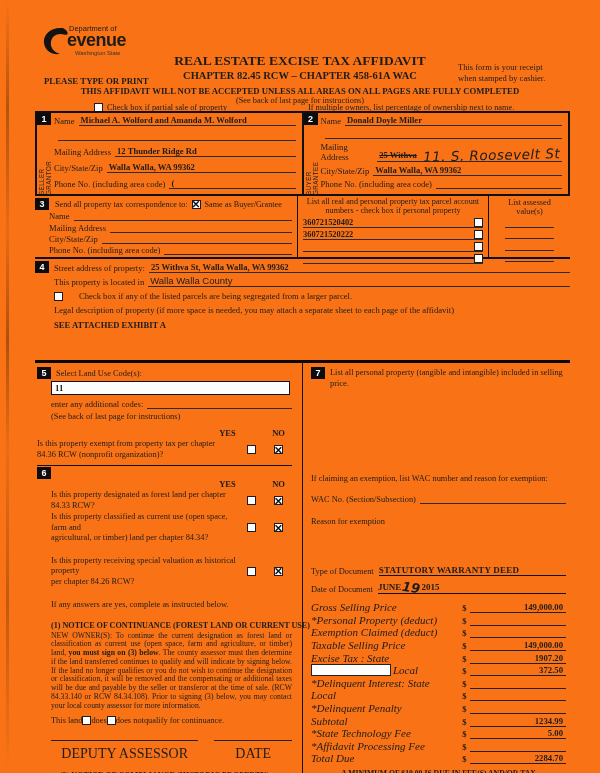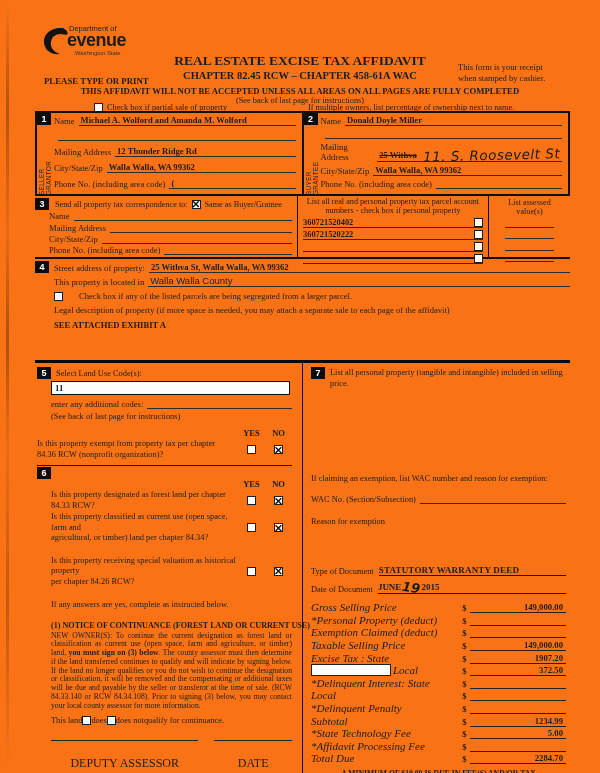--- a/index.html
+++ b/index.html
@@ -66,32 +66,32 @@
   .exhibit{margin-top:5px;margin-left:19px;font-weight:bold;}
 
   
   .lower{position:absolute;left:35px;top:360px;width:535px;height:413px;border-top:3px solid #090909;display:flex;}
   .lcol{width:268px;flex:0 0 268px;border-right:1.5px solid #101010;padding:4px 10px 0 2px;font-size:8.4px;}
   .rcol{flex:1;padding:4px 4px 0 8px;font-size:8.4px;}
   .headrow{display:flex;align-items:center;gap:5px;}
   .codebox{border:1.6px solid #101010;height:14px;margin:2px 2px 0 14px;padding:0 3px;
            font-weight:bold;font-size:8.8px;line-height:12px;background:#fdfdfb;}
   .in14{margin-left:14px;}
-  .ynrow{display:flex;margin-top:7px;font-size:8.5px;}
+  .ynrow{display:flex;margin-top:7px;font-size:8.5px;gap:24px;}
   .ynrow .sp{flex:1;}
   .yncell{width:27px;text-align:center;}
   .qrow{display:flex;align-items:center;margin-top:1px;}
   .qrow .qtext{flex:1;line-height:1.25;}
   .cbcol{width:27px;text-align:center;padding-top:1px;}
   .sec6box{margin-top:5px;border-top:1.5px solid #101010;padding-top:1px;position:relative;}
   .n1head{margin-top:12px;margin-left:14px;font-weight:bold;font-size:8.15px;white-space:nowrap;}
   .para{margin-top:1.5px;margin-left:14px;font-size:7.7px;line-height:1.14;text-align:justify;}
   .landrow{display:flex;align-items:center;gap:0;margin-top:5px;margin-left:14px;}
   .sigrow{display:flex;margin-top:15px;margin-left:14px;gap:16px;}
-  .sigcell{border-top:1.2px solid #222;text-align:center;font-size:12px;padding-top:15px;}
+  .sigcell{border-top:1.2px solid #222;text-align:center;font-size:14px;padding-top:5px;}
   .sig1{flex:1.9;}
   .sig2{flex:1;}
   .n2head{margin-top:9px;text-align:center;font-weight:bold;font-size:8.15px;}
 
   .sec7row{display:flex;gap:5px;}
   .sec7row .qtext{flex:1;line-height:1.35;}
   .claim{margin-top:84px;}
   .wacrow{display:flex;align-items:flex-end;margin-top:11px;}
   .reason{margin-top:13px;}
   .typerow{display:flex;align-items:flex-end;margin-top:39px;}
@@ -266,21 +266,21 @@
       <span class="fill"><b>25 Withva St, Walla Walla, WA 99362</b></span>
     </div>
     <div class="s4row" style="margin-top:2px;margin-left:19px;">
       <span>This property is located in</span>
       <span class="fill"><span class="county">Walla Walla County</span></span>
     </div>
     <div class="ckrow">
       <span class="cb"></span>
       <span>Check box if any of the listed parcels are being segregated from a larger parcel.</span>
     </div>
-    <div class="legal">Legal description of property (if more space is needed, you may attach a separate sale to each page of the affidavit)</div>
+    <div class="legal">Legal description of property (if more space is needed, you may attach a separate sheet to each page of the affidavit)</div>
     <div class="exhibit">SEE ATTACHED EXHIBIT A</div>
   </div>
 
   <div class="lower">
 
     <div class="lcol">
       <div class="headrow">
         <span class="badge">5</span>
         <span>Select Land Use Code(s):</span>
       </div>

